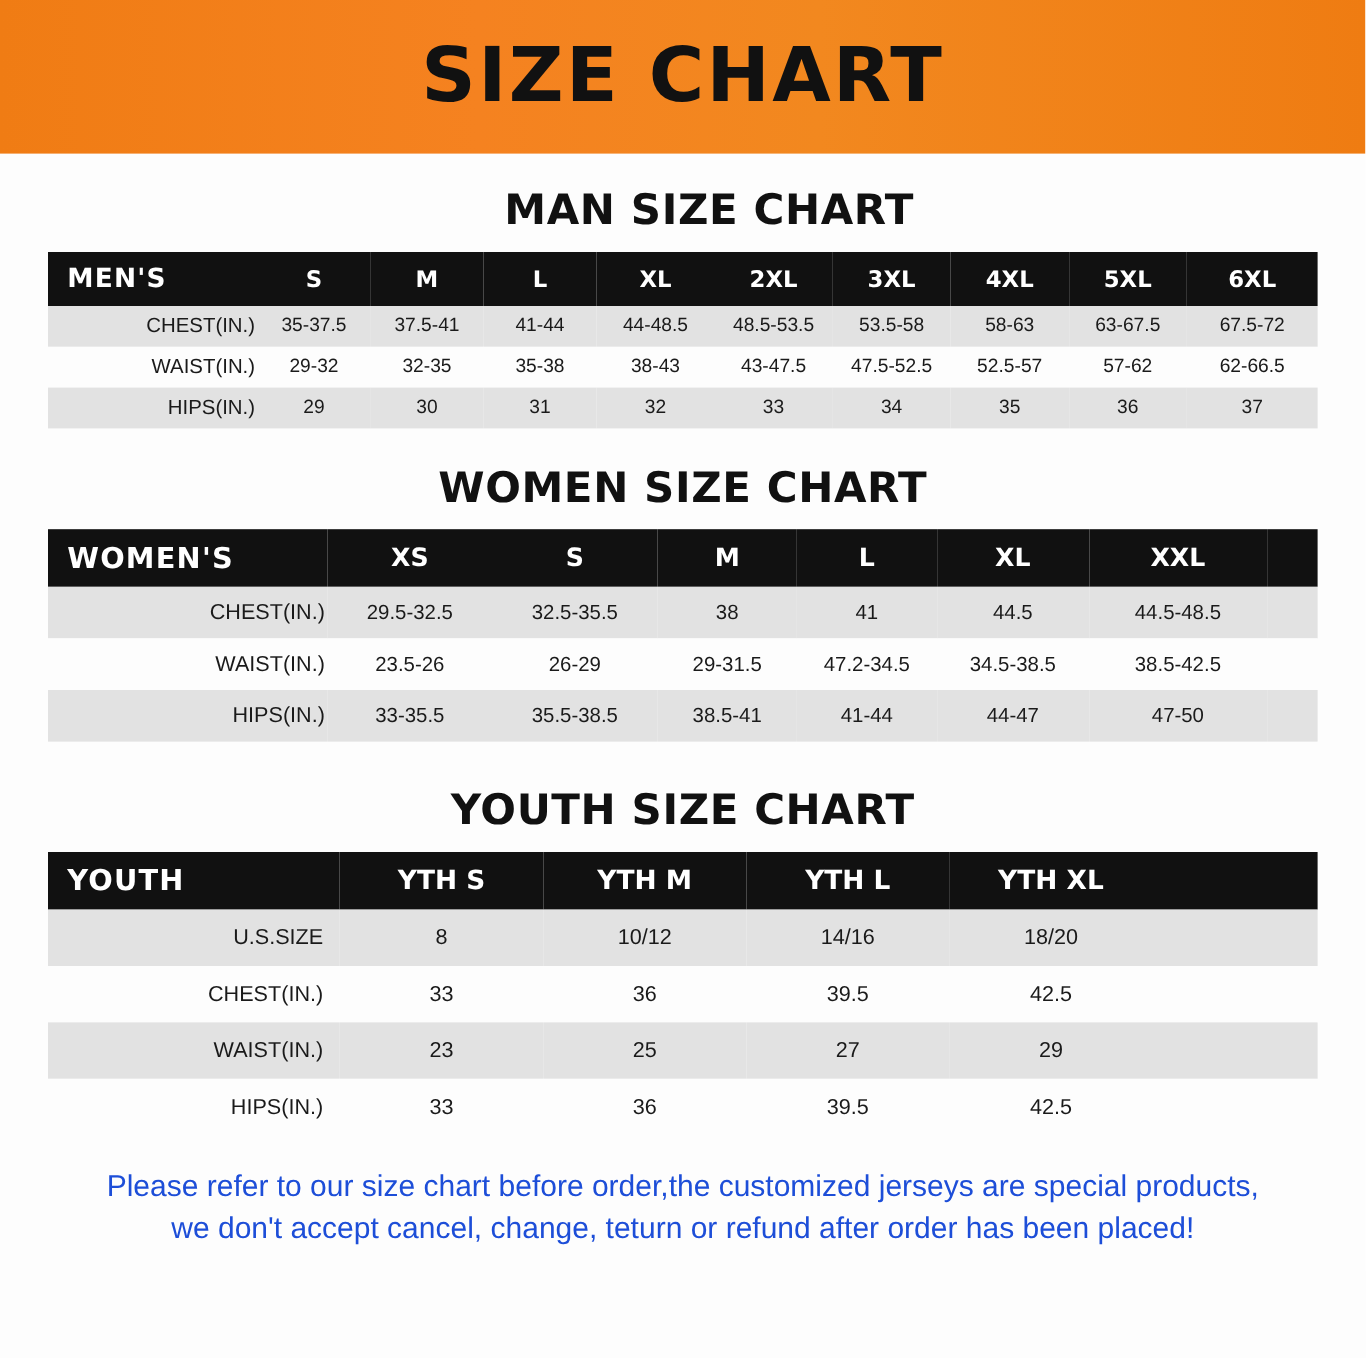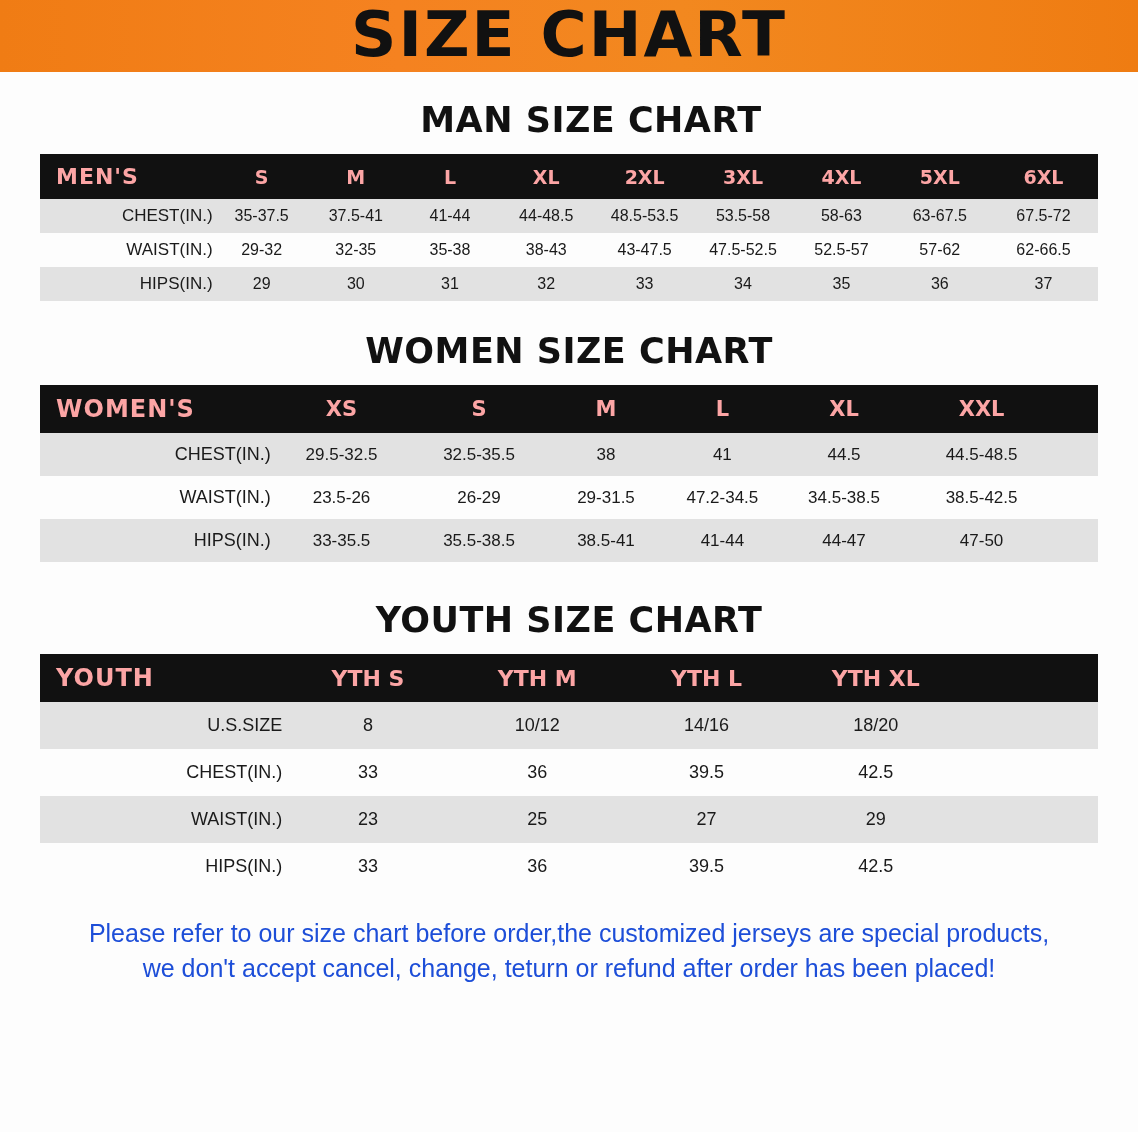--- a/index.html
+++ b/index.html
@@ -12,21 +12,21 @@
     width: 1138px;
     height: 1132px;
     position: relative;
     background: #fdfdfd;
     overflow: hidden;
   }
 
   
   .banner {
     width: 100%;
-    height: 72px;
+    height: 128px;
     background: linear-gradient(90deg,#f07c14 0%, #f58220 35%, #f2881f 60%, #ef7c12 100%);
     display: flex;
     align-items: center;
     justify-content: center;
   }
   .banner-title {
     font-family: "DejaVu Sans", sans-serif;
     font-weight: bold;
     font-size: 63px;
     letter-spacing: 2px;
@@ -49,21 +49,21 @@
 
   
   .tbl-wrap { padding: 0 40px; margin-top: 14px; }
   table {
     width: 100%;
     border-collapse: collapse;
     table-layout: fixed;
   }
   thead th {
     background: #111111;
-    color: #fca5a5;
+    color: #ffffff;
     font-family: "DejaVu Sans", sans-serif;
     font-weight: bold;
     text-align: center;
     padding: 10px 2px;
   }
   thead th.firstcol {
     text-align: left;
     padding-left: 16px;
   }
   tbody td {
@@ -86,21 +86,21 @@
 
   
   #women-table thead th { font-size: 21px; }
   #women-table thead th.firstcol { font-size: 24px; letter-spacing: 1px; }
   #women-table tbody td { font-size: 17px; padding: 11px 2px; }
   #women-table tbody td.firstcol { font-size: 18px; }
 
   
   #youth-table thead th { font-size: 22px; }
   #youth-table thead th.firstcol { font-size: 24px; letter-spacing: 1px; }
-  #youth-table tbody td { font-size: 18px; padding: 13px 1px; margin-left: 24px; }
+  #youth-table tbody td { font-size: 18px; padding: 13px 14px; margin-left: 24px; }
   #youth-table tbody td.firstcol { font-size: 18px; }
 
   
   .note {
     margin: 26px 36px 0 36px;
     color: #1d4ed8;
     font-family: "Liberation Sans", sans-serif;
     font-size: 25px;
     line-height: 1.38;
     text-align: center;

